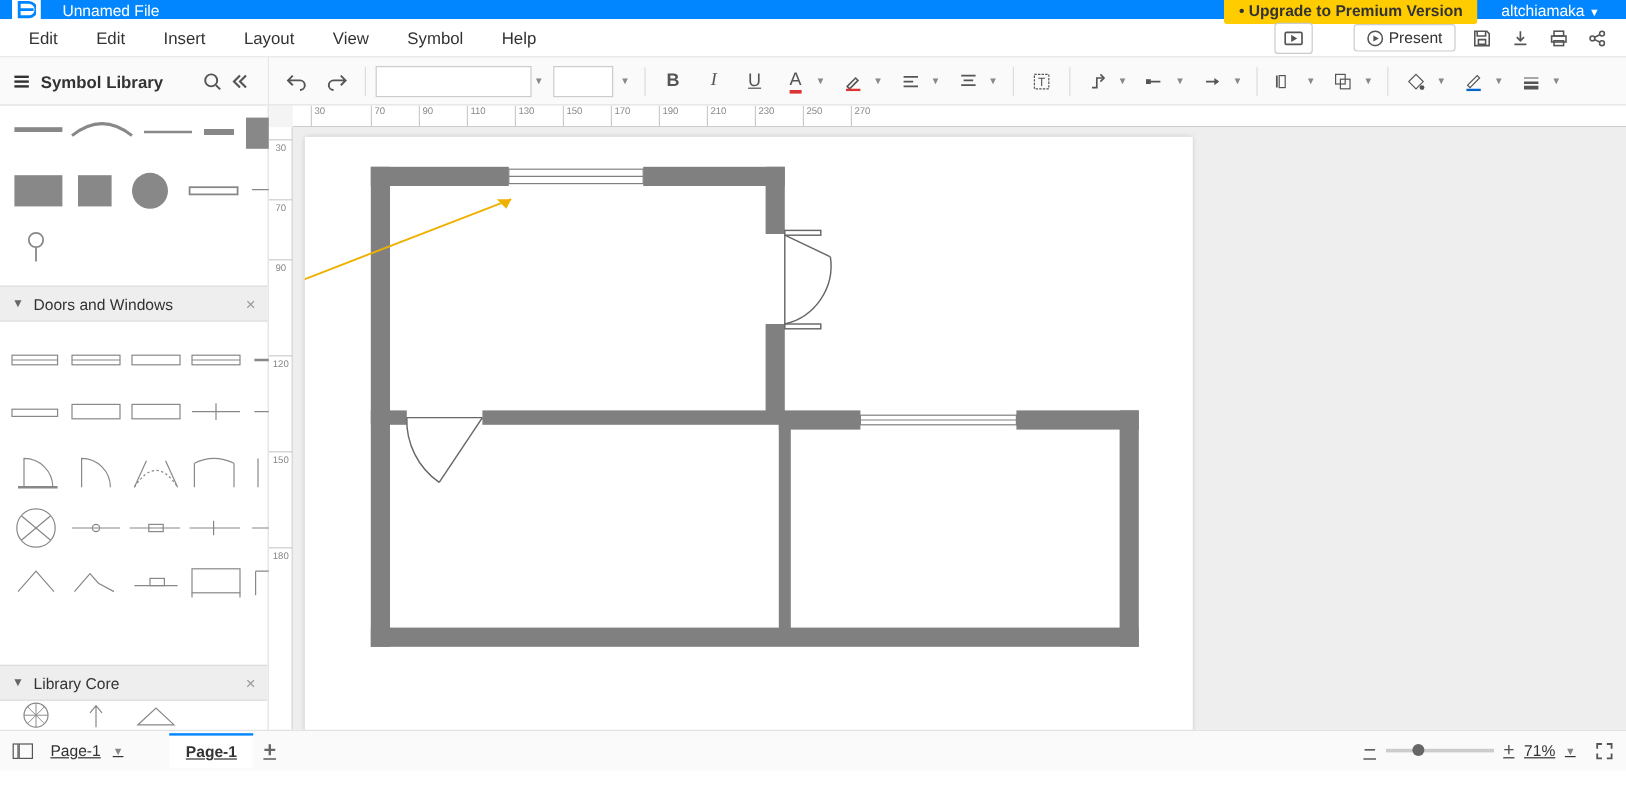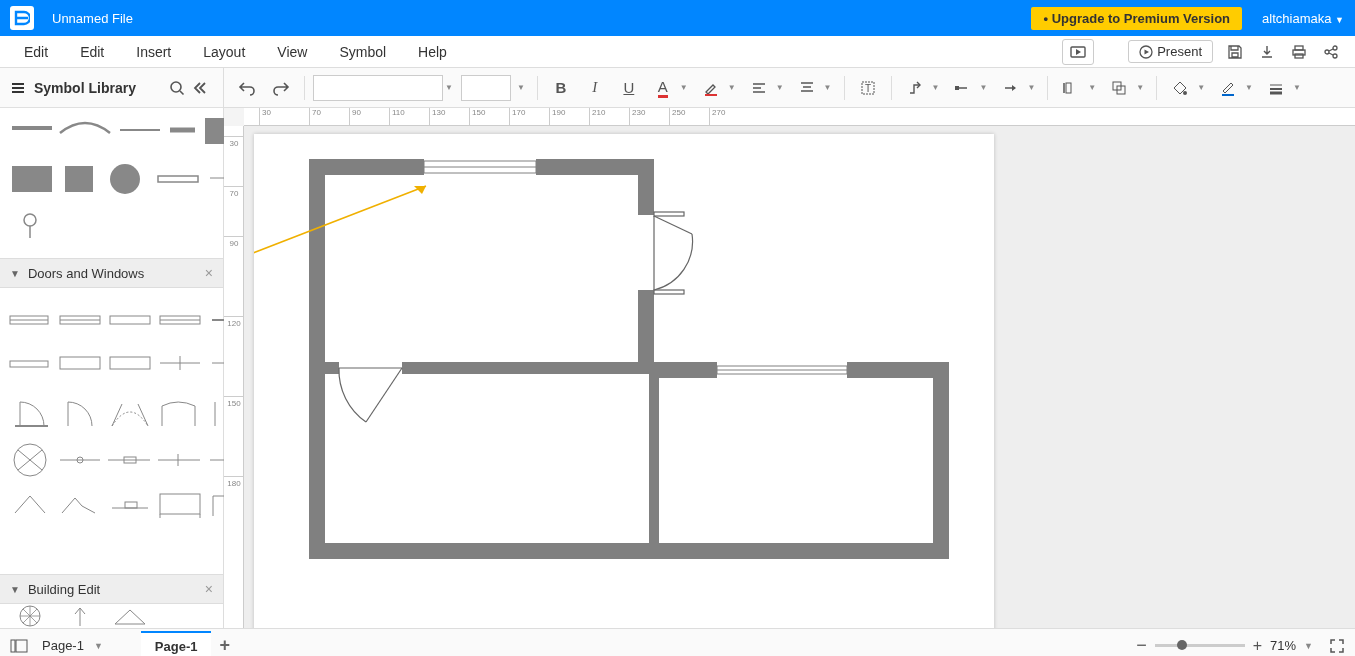--- a/index.html
+++ b/index.html
@@ -1,24 +1,24 @@
 <!DOCTYPE html>
 <html><head>
 <meta charset="utf-8">
 <style>
 * { box-sizing: border-box; margin: 0; padding: 0; font-family: -apple-system, BlinkMacSystemFont, "Segoe UI", Arial, sans-serif; }
 body { width: 1355px; height: 656px; overflow: hidden; background: #fff; color: #333; font-size: 13px; }
 
 
-.titlebar { height: 36px; background: #0186ff; display: flex; align-items: center; padding: 0 10px; color: #fff; }
+.titlebar { height: 16px; background: #0186ff; display: flex; align-items: center; padding: 0 10px; color: #fff; }
 .titlebar .logo { width: 24px; height: 24px; background: #fff; border-radius: 3px; color: #0186ff; display: flex; align-items: center; justify-content: center; font-weight: bold; font-size: 18px; margin-right: 18px; }
 .titlebar .filename { font-size: 13px; }
 .titlebar .spacer { flex: 1; }
 .titlebar .upgrade { background: #ffcc00; color: #333; padding: 4px 12px; font-size: 13px; font-weight: bold; border-radius: 2px; margin-right: 20px; }
-.titlebar .user { font-size: 13px; margin-right: 1px; }
+.titlebar .user { font-size: 13px; margin-right: 12px; }
 .titlebar .user-arrow { font-size: 9px; }
 
 
 .menubar { height: 32px; border-bottom: 1px solid #ddd; display: flex; align-items: center; padding: 0 8px; background: #fff; }
 .menubar .item { padding: 6px 16px; font-size: 14px; cursor: pointer; }
 .menubar .spacer { flex: 1; }
 .menubar .icon-btn { width: 32px; height: 28px; display: inline-flex; align-items: center; justify-content: center; color: #555; cursor: pointer; }
 .menubar .present { border: 1px solid #ccc; border-radius: 3px; padding: 3px 10px; display: flex; align-items: center; font-size: 13px; margin-right: 6px; margin-left: 28px; }
 .menubar .present .picon { margin-right: 4px; }
 .menubar .slideshow { border: 1px solid #ccc; border-radius: 3px; width: 32px; height: 26px; display: inline-flex; align-items: center; justify-content: center; margin-right: 6px;}
@@ -49,21 +49,21 @@
 .toolbar2 .dd { font-size: 8px; color: #888; margin-left: -2px; margin-right: 4px;}
 .canvas-area { flex: 1; position: relative; background: #f4f4f4; overflow: hidden; }
 .ruler-h { position: absolute; top: 0; left: 20px; right: 0; height: 18px; background: #fff; border-bottom: 1px solid #ccc; }
 .ruler-v { position: absolute; top: 18px; left: 0; bottom: 0; width: 20px; background: #fff; border-right: 1px solid #ccc; }
 .ruler-h .tick { position: absolute; top: 0; font-size: 8px; color: #888; border-left:1px solid #ccc; padding-left:2px; height: 18px;}
 .ruler-v .tick { position: absolute; left: 0; font-size: 8px; color: #888; border-top:1px solid #ccc; padding-top:2px; width: 20px; text-align:center;}
 .canvas-inner { position: absolute; top: 18px; left: 20px; right: 0; bottom: 0; background: #eee; }
 .page-shadow { position: absolute; top: 8px; left: 10px; width: 740px; height: 500px; background: #fff; box-shadow: 0 0 4px rgba(0,0,0,0.2); }
 
 
-.statusbar { height: 34px; border-top: 1px solid #ddd; display: flex; align-items: center; padding: 0 10px; background: #fafafa; font-size: 13px; }
+.statusbar { height: 34px; border-top: 1px solid #ddd; display: flex; align-items: center; padding: 0 10px; background: #fafafa; font-size: 13px; text-decoration: underline; }
 .statusbar .sb-left { display: flex; align-items: center; gap: 6px; }
 .statusbar .page-select { padding: 4px 8px; border: none; display:flex; align-items: center; gap: 10px;}
 .statusbar .tab { background: #fff; padding: 6px 14px; font-weight: bold; border-top: 2px solid #0186ff; margin-left: 30px; }
 .statusbar .add { margin-left: 8px; font-size: 18px; font-weight: bold; color: #666; cursor: pointer;}
 .statusbar .spacer { flex: 1; }
 .statusbar .zoom { display: flex; align-items: center; gap: 8px; }
 .statusbar .slider { width: 90px; height: 3px; background: #ccc; position: relative; }
 .statusbar .slider .thumb { position: absolute; left: 25%; top: -4px; width: 10px; height: 10px; border-radius: 50%; background: #666; }
 
 svg { display: block; }
@@ -268,21 +268,21 @@
             <line x1="160" y1="26" x2="160" y2="30" stroke="#888"></line>
             <line x1="200" y1="26" x2="200" y2="30" stroke="#888"></line>
           <line x1="213" y1="8" x2="213" y2="28" stroke="#888"></line>
             <line x1="248" y1="8" x2="248" y2="28" stroke="#888"></line>
             <line x1="213" y1="8" x2="248" y2="8" stroke="#888"></line>
         </g>
       </svg>
     </div>
     <div class="section-hdr">
       <span class="arrow">▼</span>
-      <span class="txt">Building Edit</span>
+      <span class="txt">Library Core</span>
       <span class="close">×</span>
     </div>
     <div style="height:24px;">
       <svg width="272" height="24" viewBox="0 0 272 24">
         <circle cx="30" cy="12" r="10" fill="none" stroke="#888"></circle>
           <path d="M30 2 L30 22 M20 12 L40 12 M23 5 L37 19 M37 5 L23 19" stroke="#888" stroke-width="0.8"></path>
         <path d="M80 22 L80 4 M75 10 L80 4 L85 10" fill="none" stroke="#888"></path>
         <path d="M115 20 L130 6 L145 20 Z" fill="none" stroke="#888"></path>
       </svg>
     </div>

